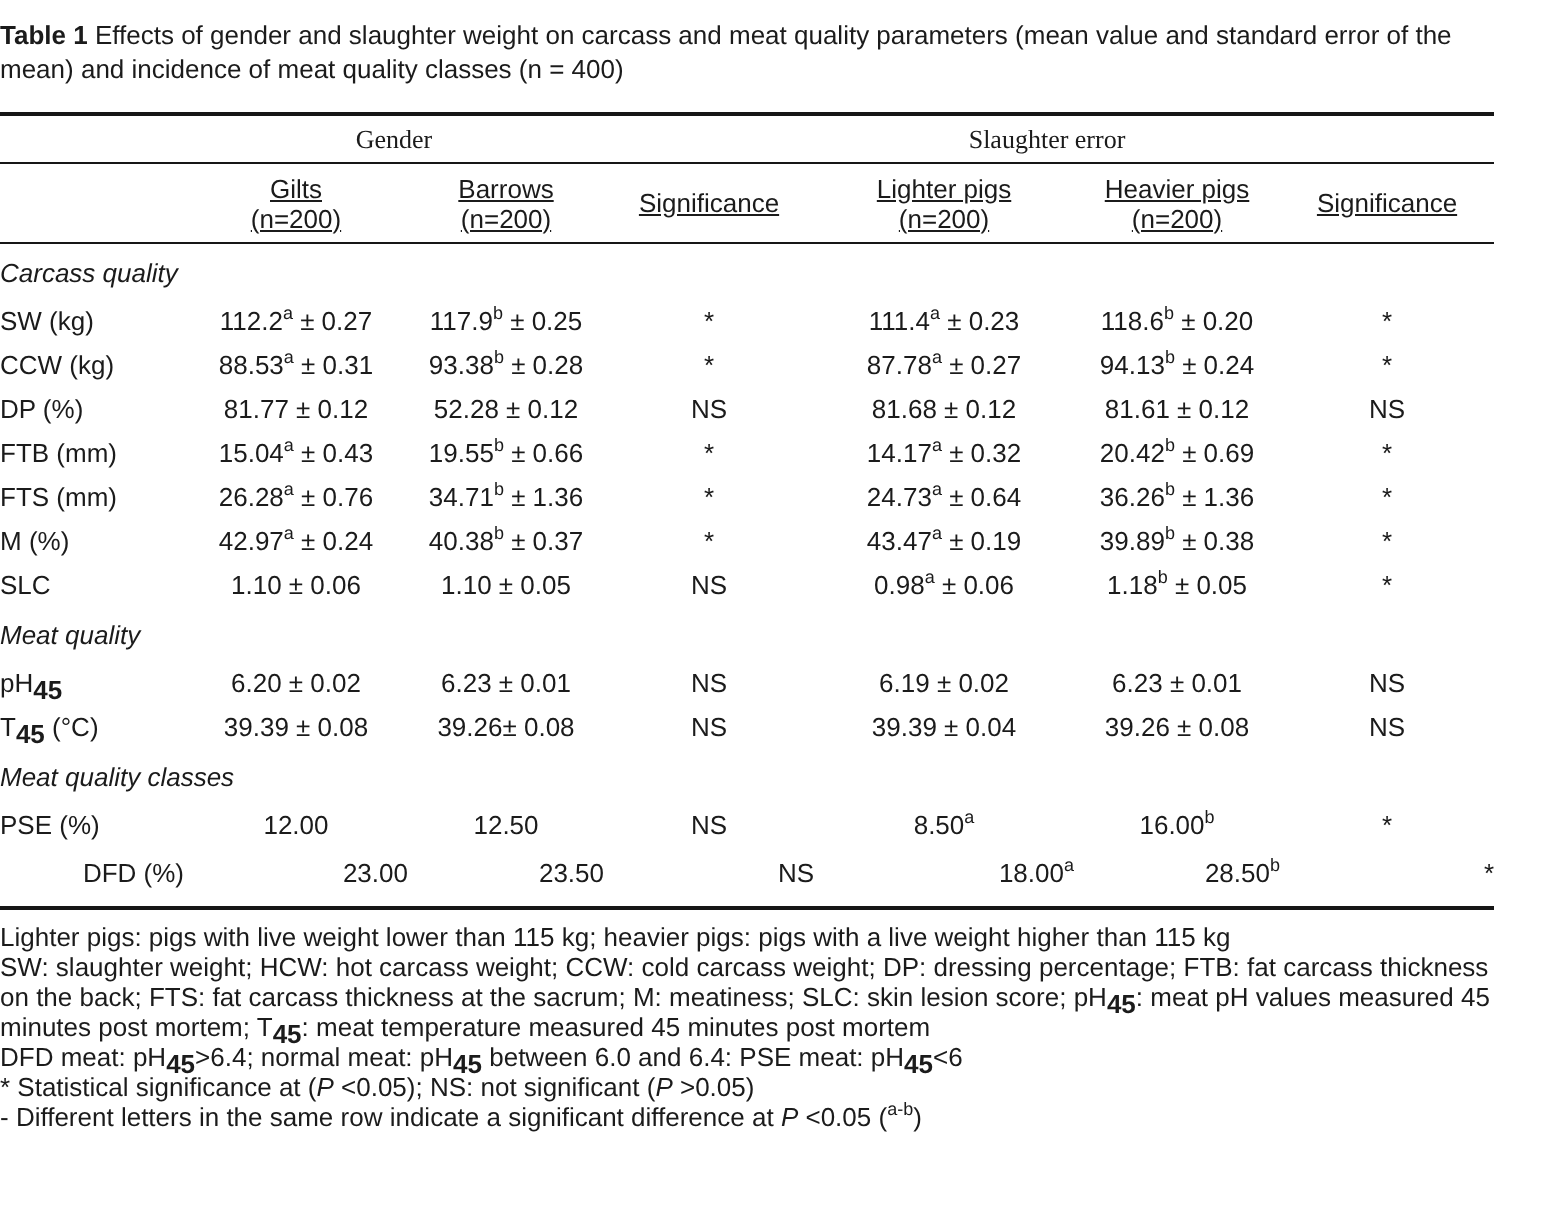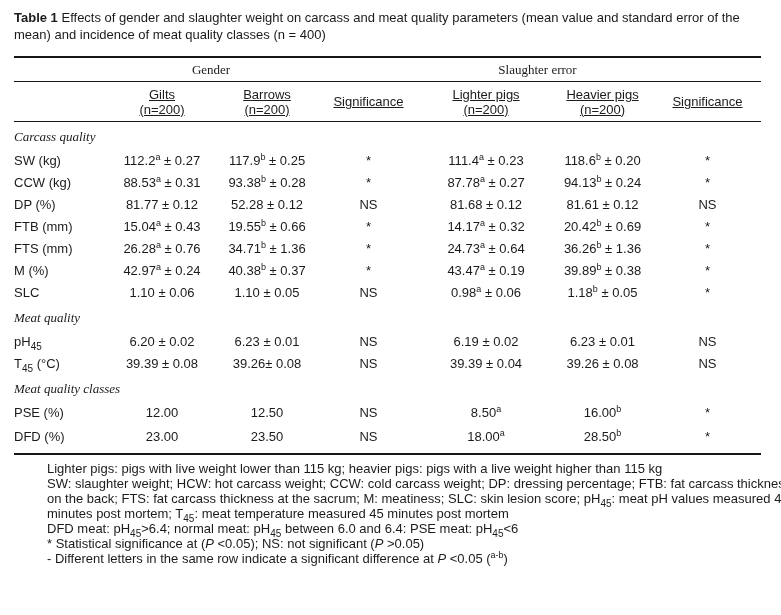--- a/index.html
+++ b/index.html
@@ -9,21 +9,21 @@
     width: 781px;
     height: 615px;
     overflow: hidden;
     font-family: "Liberation Sans", sans-serif;
     color: #1b1b1b;
   }
   .page {
     box-sizing: border-box;
     width: 674px;
     height: 615px;
-    padding: 9px 16px 0 14px;
+    padding: 9px 16px 0 0;
   }
   .caption {
     font-size: 13px;
     line-height: 17px;
     margin: 0 0 13px 0;
     width: 747px;
   }
   .caption b { font-weight: bold; }
   table.data-table {
     border-collapse: collapse;
@@ -49,34 +49,32 @@
     height: 39px;
     line-height: 15px;
     border-bottom: 1.5px solid #161616;
     text-decoration: underline;
   }
   tr.section-row td {
     text-align: left;
     font-style: italic;
     height: 25px;
     padding-top: 2px;
-    font-family: Liberation Serif, serif;
   }
   tr.data-row td { height: 22px; }
   tr.data-row td.rowlabel,
   tr.section-row td { text-align: left; }
-  tr.data-row:last-child td { height: 26px; padding-bottom: 4px; }
+  tr.data-row:last-child td { height: 26px; padding-bottom: 4px; text-align: right; }
   sup { font-size: 9px; line-height: 0; vertical-align: super; }
-  sub { font-size: 10px; line-height: 0; vertical-align: sub; }
+  sub { font-size: 13px; line-height: 0; vertical-align: sub; font-weight: bold; }
   .footnotes {
     margin-top: 6px;
     width: 747px;
     font-size: 13px;
     line-height: 15px;
-    margin-left: 33px;
   }
   .footnotes p { margin: 0; }
 </style>
 </head>
 <body>
 
 <div class="page">
 
   <p class="caption"><b>Table 1</b> <span>Effects of gender and slaughter weight on carcass and meat quality parameters (mean value and standard error of the mean) and incidence of meat quality classes (n = 400)</span></p>
 

